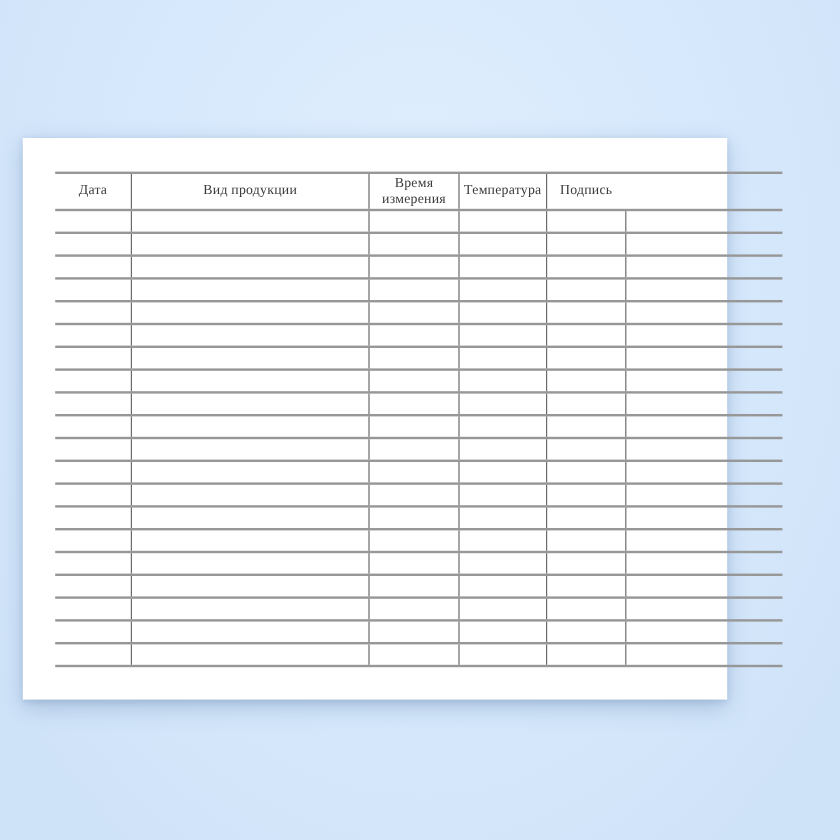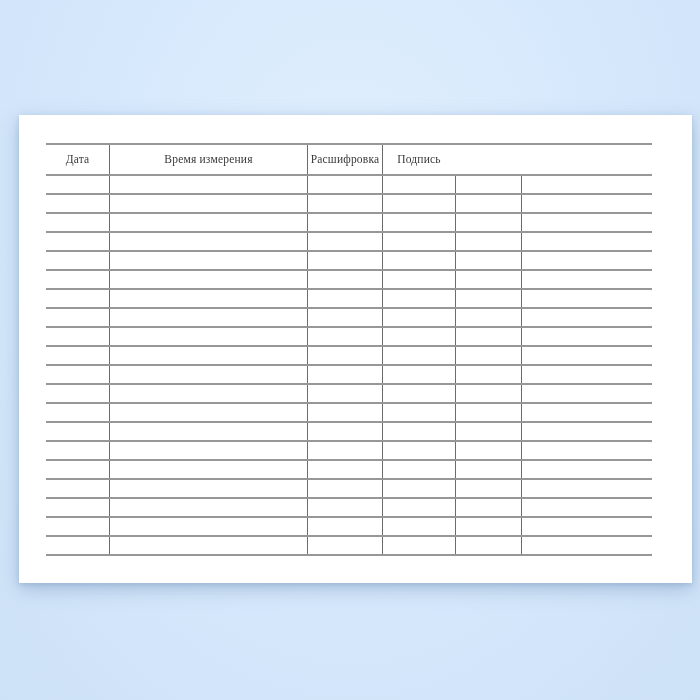--- a/index.html
+++ b/index.html
@@ -10,21 +10,21 @@
     overflow: hidden;
   }
   body {
     background: radial-gradient(ellipse at 50% 32%, #e1effe 0%, #d7e9fc 48%, #cde1f7 100%);
     font-family: "Liberation Serif", "DejaVu Serif", serif;
   }
   .page {
     position: absolute;
     left: 19px;
     top: 115px;
-    width: 673px;
+    width: 587px;
     height: 468px;
     background: #ffffff;
     box-shadow: 0 6px 18px rgba(105, 138, 180, 0.40), 0 2px 5px rgba(105, 138, 180, 0.28);
   }
   .log-table {
     position: absolute;
     left: 27px;
     top: 28px;
     width: 606px;
     border-top: 2px solid #979797;
@@ -60,22 +60,23 @@
     padding: 1px 3px;
   }
 </style>
 </head>
 <body>
 
 <div class="page">
   <div class="log-table">
     <div class="row header-row">
       <div class="cell">Дата</div>
+      <div class="cell">Вид продукции</div>
       <div class="cell">Время измерения</div>
-      <div class="cell">Расшифровка</div>
+      <div class="cell">Температура</div>
       <div class="cell">Подпись</div>
     </div>
     <div>
         <div class="row body-row">
           <div class="cell"></div>
           <div class="cell"></div>
           <div class="cell"></div>
           <div class="cell"></div>
           <div class="cell"></div>
           <div class="cell"></div>

